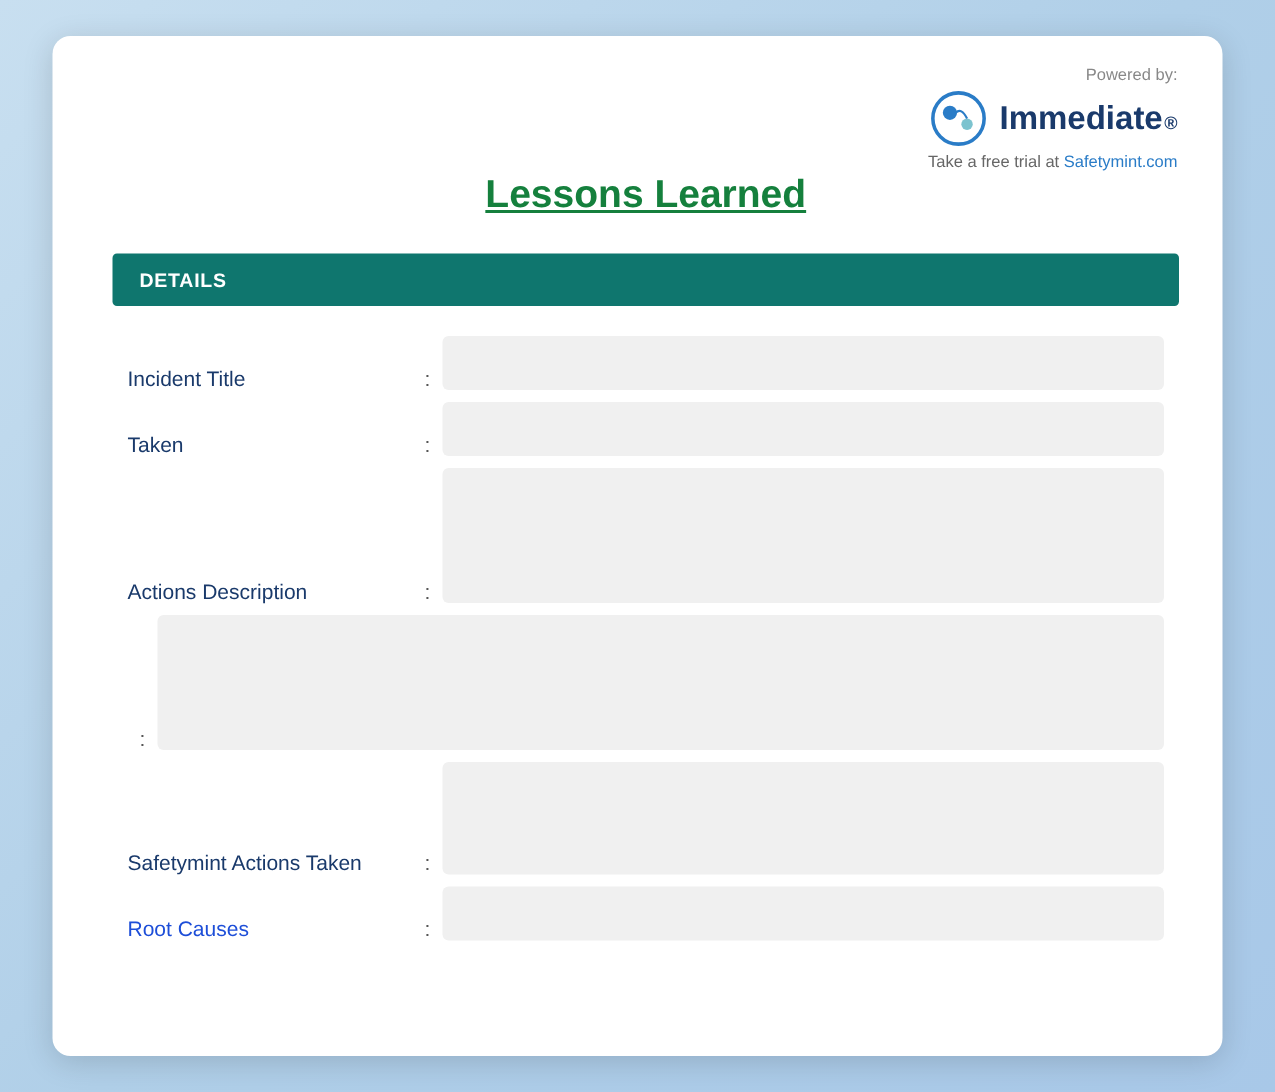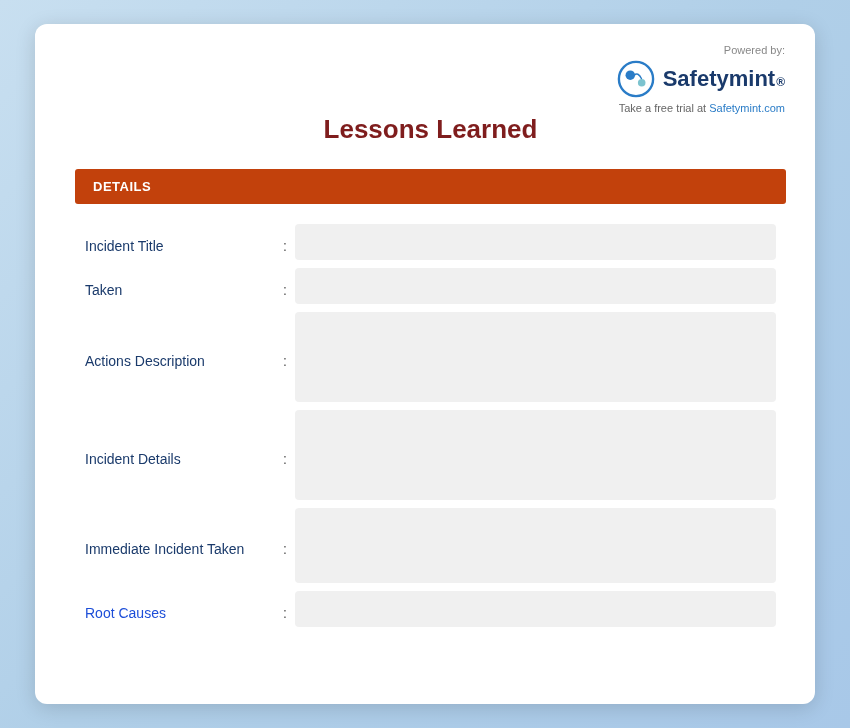--- a/index.html
+++ b/index.html
@@ -69,39 +69,40 @@
 
     .trial-link {
       color: #2a7cc7;
       text-decoration: none;
     }
 
     .page-title {
       text-align: center;
       font-size: 26px;
       font-weight: bold;
-      color: #7f1d1d;
+      color: #15803d;
       margin-top: 60px;
       margin-bottom: 24px;
+      text-decoration: underline;
     }
 
     .section-header {
-      background: #c2410c;
+      background: #0f766e;
       color: #ffffff;
       font-weight: bold;
       font-size: 13px;
       letter-spacing: 0.5px;
       padding: 10px 18px;
       border-radius: 3px;
       margin-bottom: 20px;
     }
 
     .form-row {
       display: flex;
-      align-items: center;
+      align-items: flex-end;
       margin-bottom: 8px;
       padding: 0 10px;
     }
 
     .form-label {
       width: 190px;
       min-width: 190px;
       font-size: 14px;
       color: #1a3a6b;
       padding-top: 7px;
@@ -165,21 +166,21 @@
     <span class="powered-by-text">Powered by:</span>
     <div class="brand-logo">
 
       <svg class="logo-icon" viewBox="0 0 40 40" xmlns="http://www.w3.org/2000/svg">
         <circle cx="20" cy="20" r="18" fill="none" stroke="#2a7cc7" stroke-width="2.5"></circle>
         <circle cx="14" cy="16" r="5" fill="#2a7cc7"></circle>
         <circle cx="26" cy="24" r="4" fill="#4ab" opacity="0.7"></circle>
         <path d="M18 16 Q22 12 26 20" stroke="#2a7cc7" stroke-width="1.5" fill="none"></path>
       </svg>
       <span style="display:flex; align-items:baseline; gap:1px;">
-        <span class="brand-name">Safetymint</span>
+        <span class="brand-name">Immediate</span>
         <span class="brand-name" style="font-size:12px; vertical-align:super;">®</span>
       </span>
     </div>
     <div class="trial-text">
       <span>Take a free trial at</span>
       <a class="trial-link" href="#">Safetymint.com</a>
     </div>
   </div>
 
   <div class="page-title">Lessons Learned</div>
@@ -204,29 +205,28 @@
 
   <div class="form-row">
     <div class="form-label">Actions Description</div>
     <div class="form-colon">:</div>
     <div class="form-input-area">
       <textarea class="form-input multi-line" style=""></textarea>
     </div>
   </div>
 
   <div class="form-row">
-    <div class="form-label">Incident Details</div>
     <div class="form-colon">:</div>
     <div class="form-input-area">
       <textarea class="form-input multi-line" style=""></textarea>
     </div>
   </div>
 
   <div class="form-row">
-    <div class="form-label">Immediate Incident Taken</div>
+    <div class="form-label">Safetymint Actions Taken</div>
     <div class="form-colon">:</div>
     <div class="form-input-area">
       <textarea class="form-input multi-line-sm" style=""></textarea>
     </div>
   </div>
 
   <div class="form-row">
     <div class="form-label muted">Root Causes</div>
     <div class="form-colon">:</div>
     <div class="form-input-area">

